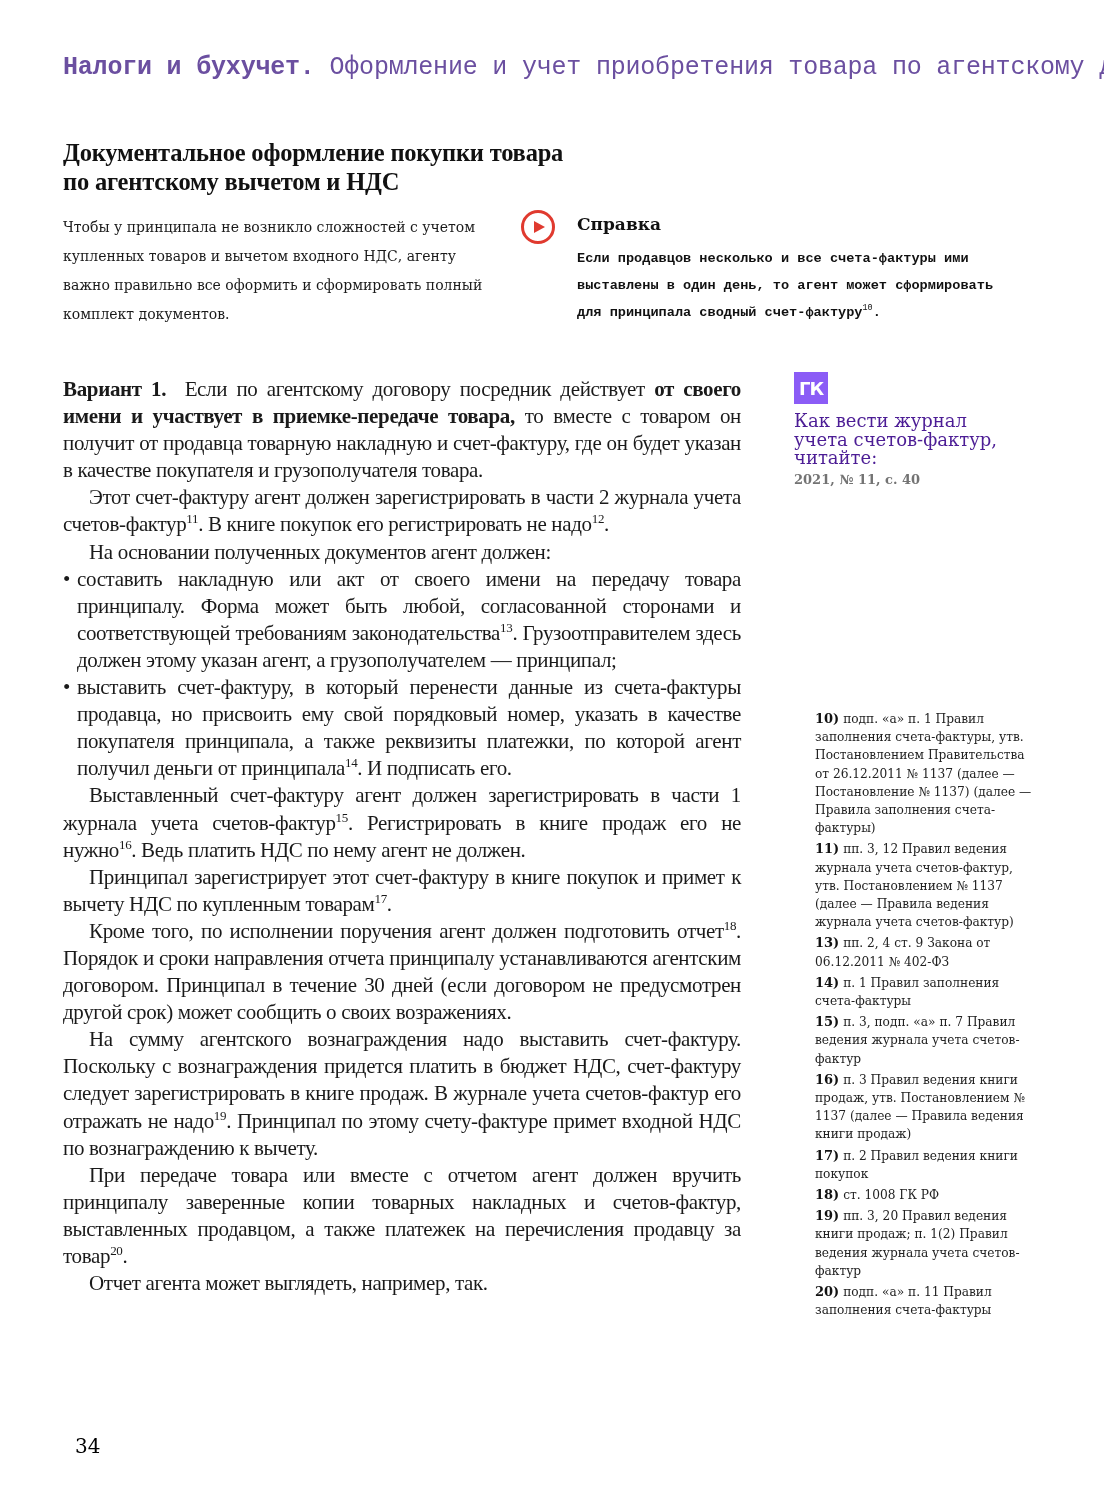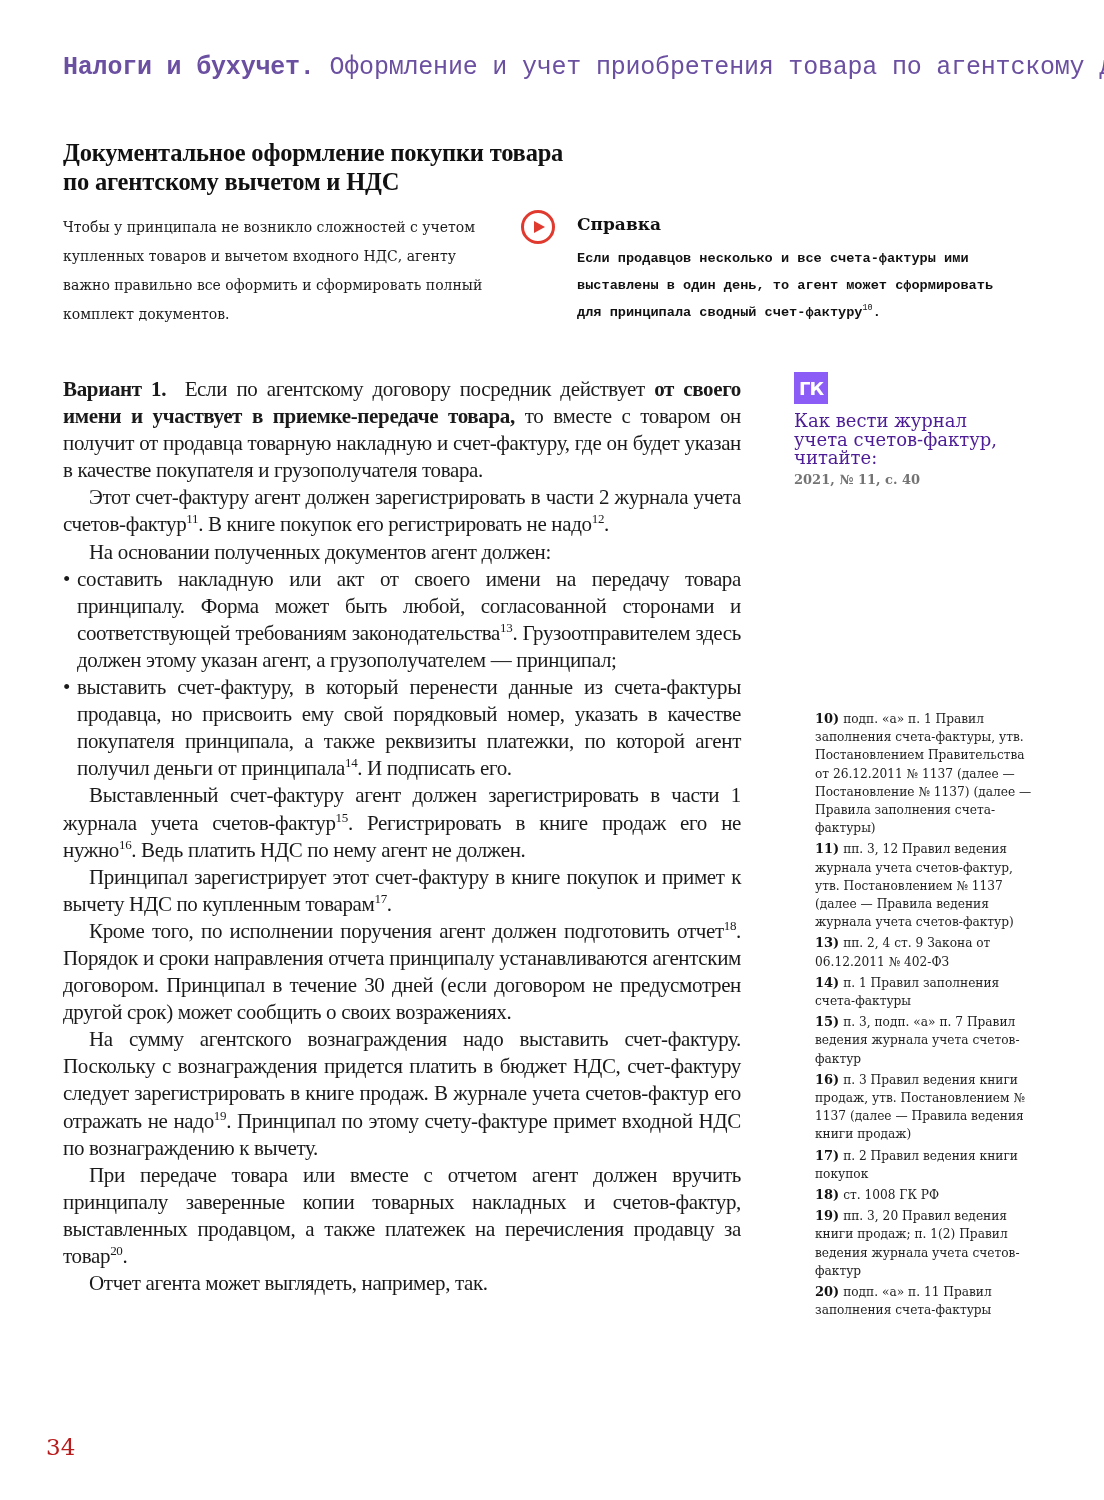--- a/index.html
+++ b/index.html
@@ -59,21 +59,21 @@
   }
   .side-text { margin-top: 8px; font-family: "DejaVu Serif", serif; font-size: 18px; line-height: 18.5px; color: #4c1d95; }
   .side-issue { font-family: "DejaVu Serif", serif; font-weight: bold; font-size: 13px; line-height: 20px; margin-top: 2px; color: #737373; }
   .footnotes {
     position: absolute; left: 794px; top: 710px; width: 225px;
     font-family: "DejaVu Serif", serif; font-size: 12.2px; line-height: 18.2px; color: #222; margin-left: 21px;
   }
   .fn { margin-bottom: 3px; }
   .fn .num { font-weight: bold; font-size: 13px; color: #111; }
   .page-number {
-    position: absolute; left: 46px; top: 1434px; font-family: "DejaVu Serif", serif; font-size: 23px; color: #b91c1c;
+    position: absolute; left: 75px; top: 1434px; font-family: "DejaVu Serif", serif; font-size: 20px; color: #000000;
   }
 </style>
 </head>
 <body>
 
 <div class="running-head">
   <b>Налоги и бухучет.</b>
   <span>Оформление и учет приобретения товара по агентскому договору</span>
 </div>
 

